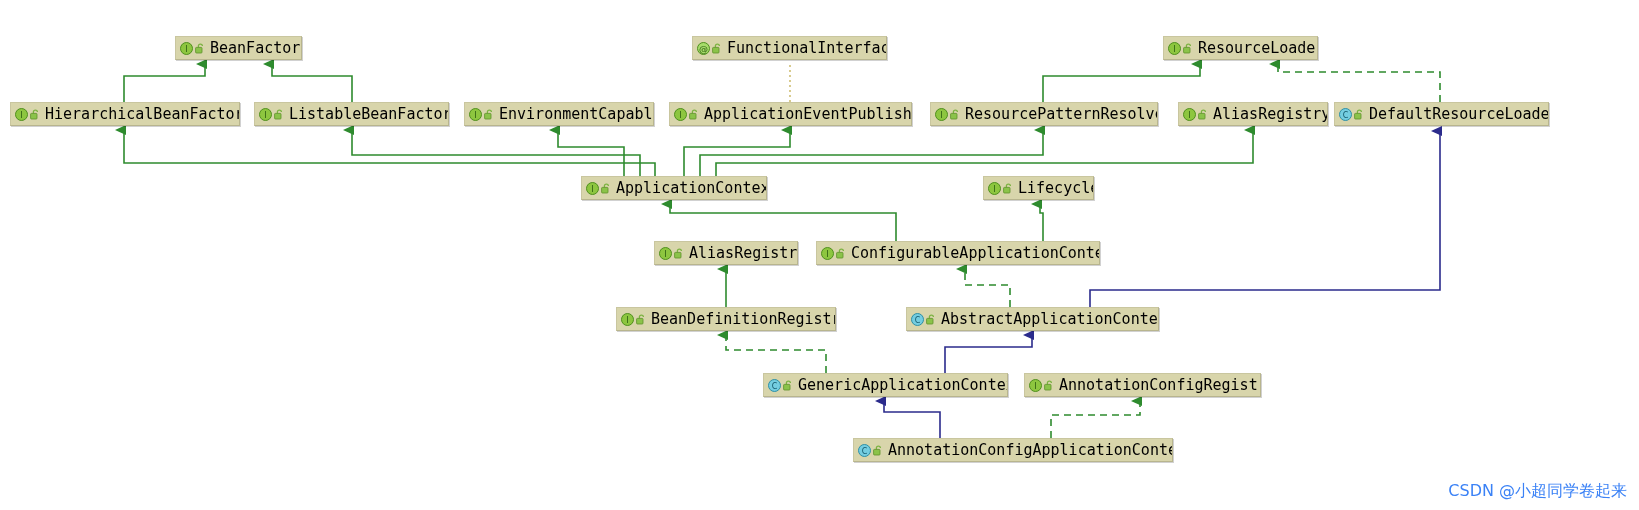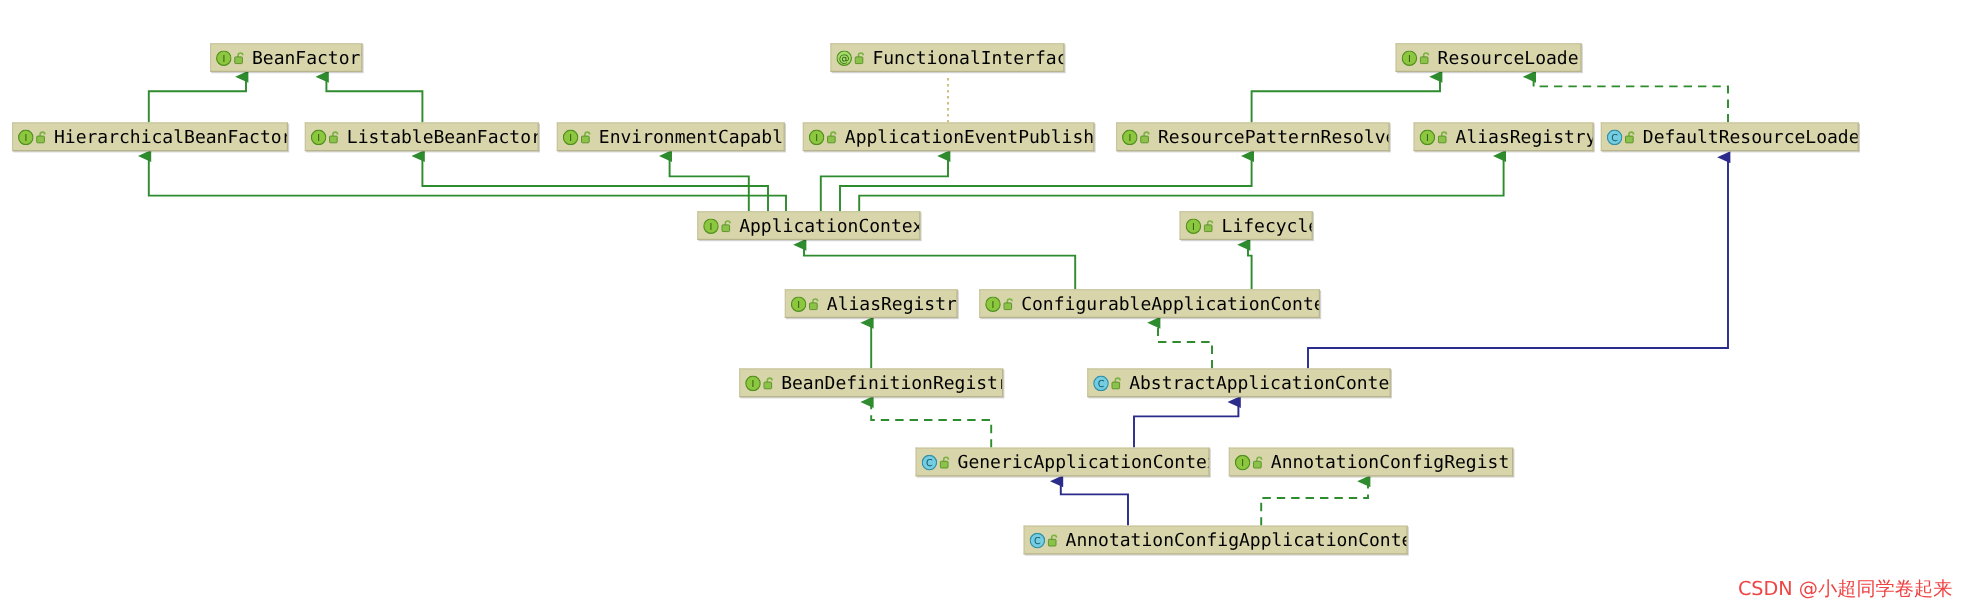--- a/index.html
+++ b/index.html
@@ -58,21 +58,21 @@
   .node .lbl {
     flex: 0 0 auto;
     letter-spacing: 0px;
   }
   .watermark {
     position: absolute;
     right: 12px;
     bottom: 8px;
     font-family: "DejaVu Sans", sans-serif;
     font-size: 16px;
-    color: #ef4444;
+    color: #3b82f6;
     white-space: nowrap;
     user-select: none;
   }
 </style>
 </head>
 <body>
 
 <div id="diagram">
 
   <svg id="edges" viewBox="0 0 1639 510">

